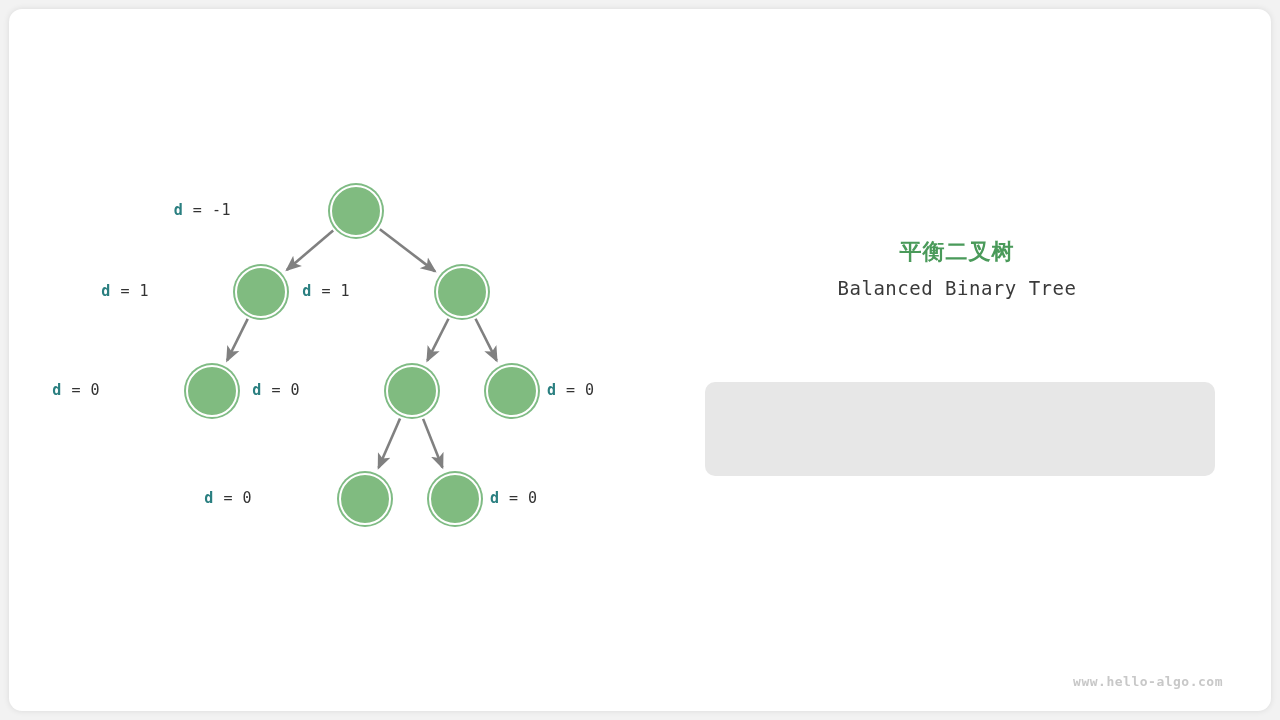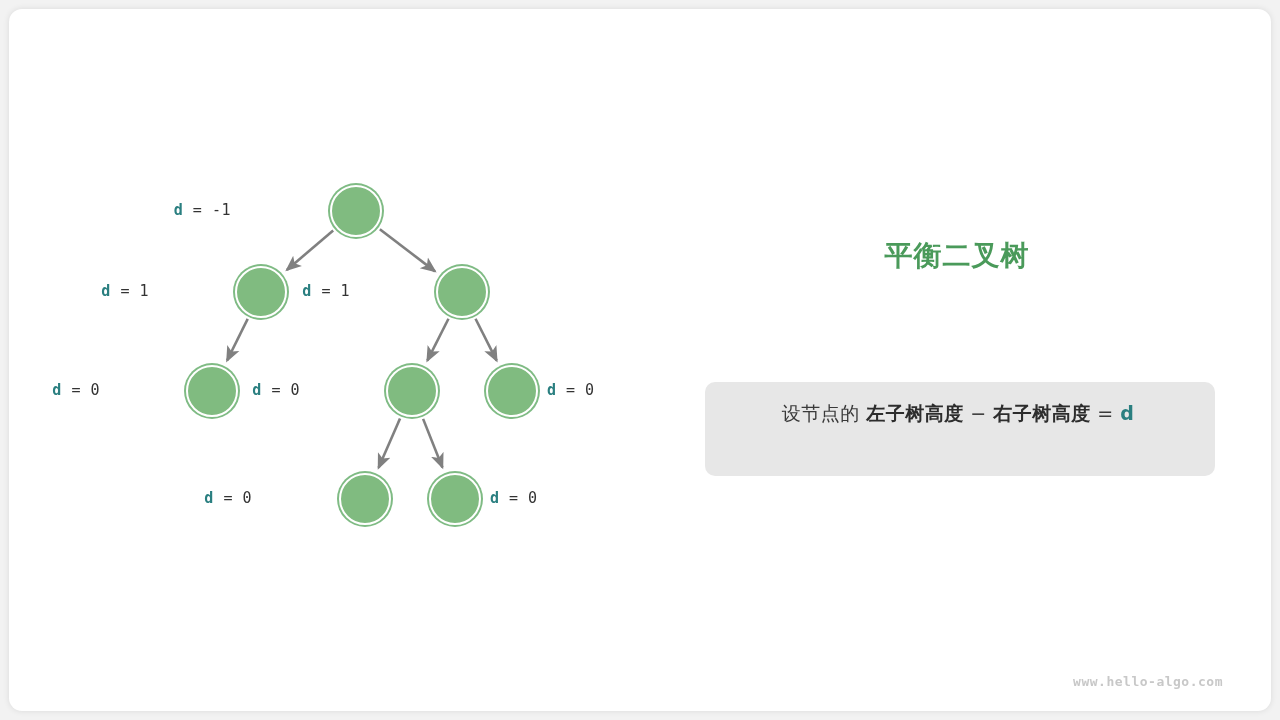--- a/index.html
+++ b/index.html
@@ -67,21 +67,21 @@
     top: 0;
     width: 520px;
     height: 702px;
   }
   #panel-title {
     position: absolute;
     left: 0;
     top: 228px;
     width: 508px;
     text-align: center;
-    font-size: 28px;
+    font-size: 22px;
     font-weight: bold;
     color: #4a9a5a;
     letter-spacing: 1px;
   }
   #panel-subtitle {
     position: absolute;
     left: 0;
     top: 268px;
     width: 508px;
     text-align: center;
@@ -167,19 +167,19 @@
           <div class="node-label" style="top: 372px; left: 0px; width: 91px; text-align: right;"><span class="dvar">d</span><span> = 0</span></div>
           <div class="node-label" style="top: 372px; left: 0px; width: 291px; text-align: right;"><span class="dvar">d</span><span> = 0</span></div>
           <div class="node-label" style="top: 372px; left: 538px; text-align: left;"><span class="dvar">d</span><span> = 0</span></div>
           <div class="node-label" style="top: 480px; left: 0px; width: 243px; text-align: right;"><span class="dvar">d</span><span> = 0</span></div>
           <div class="node-label" style="top: 480px; left: 481px; text-align: left;"><span class="dvar">d</span><span> = 0</span></div>
         </div>
     </div>
 
     <div id="panel">
       <div id="panel-title">平衡二叉树</div>
+      <div id="panel-subtitle">Balanced Binary Tree</div>
       <div id="info-box"></div>
-      <div class="info-line" id="info-line-1"><span>设节点的 </span><b>左子树高度</b><span> − </span><b>右子树高度</b><span> = </span><span class="dvar">d</span></div>
     </div>
 
     <div id="watermark">www.hello-algo.com</div>
   </div>
 </div>
 
 </body></html>

